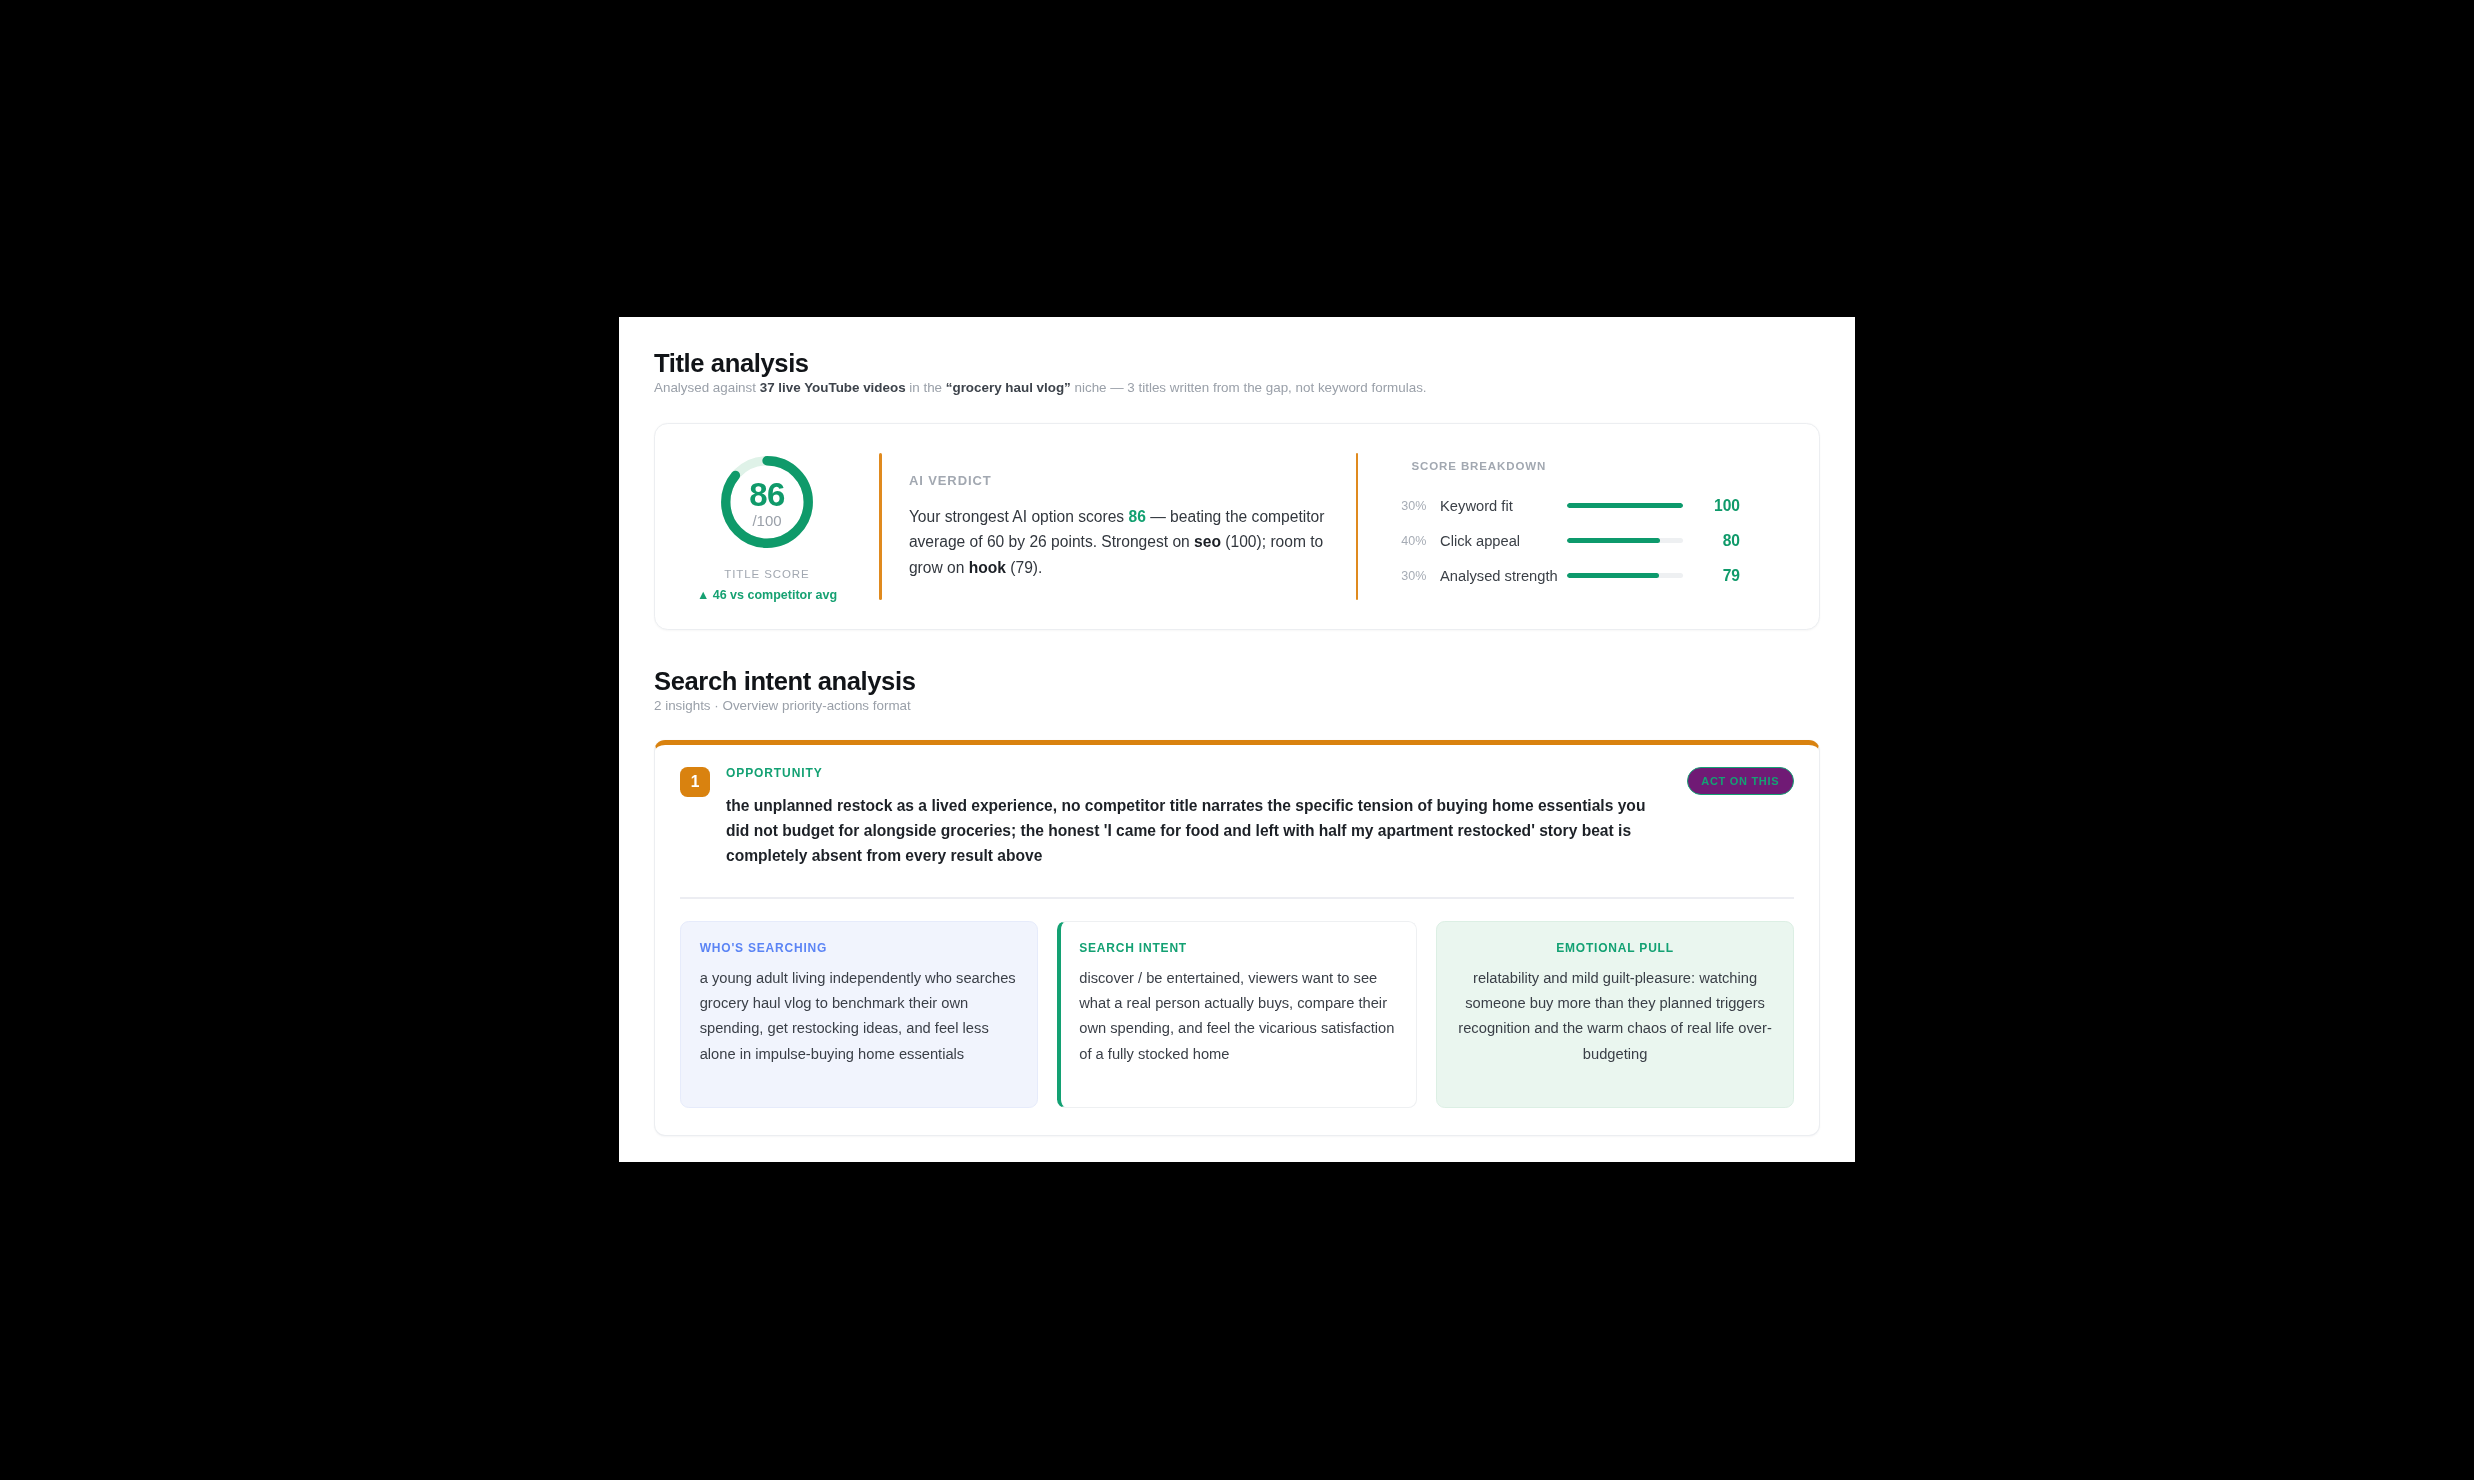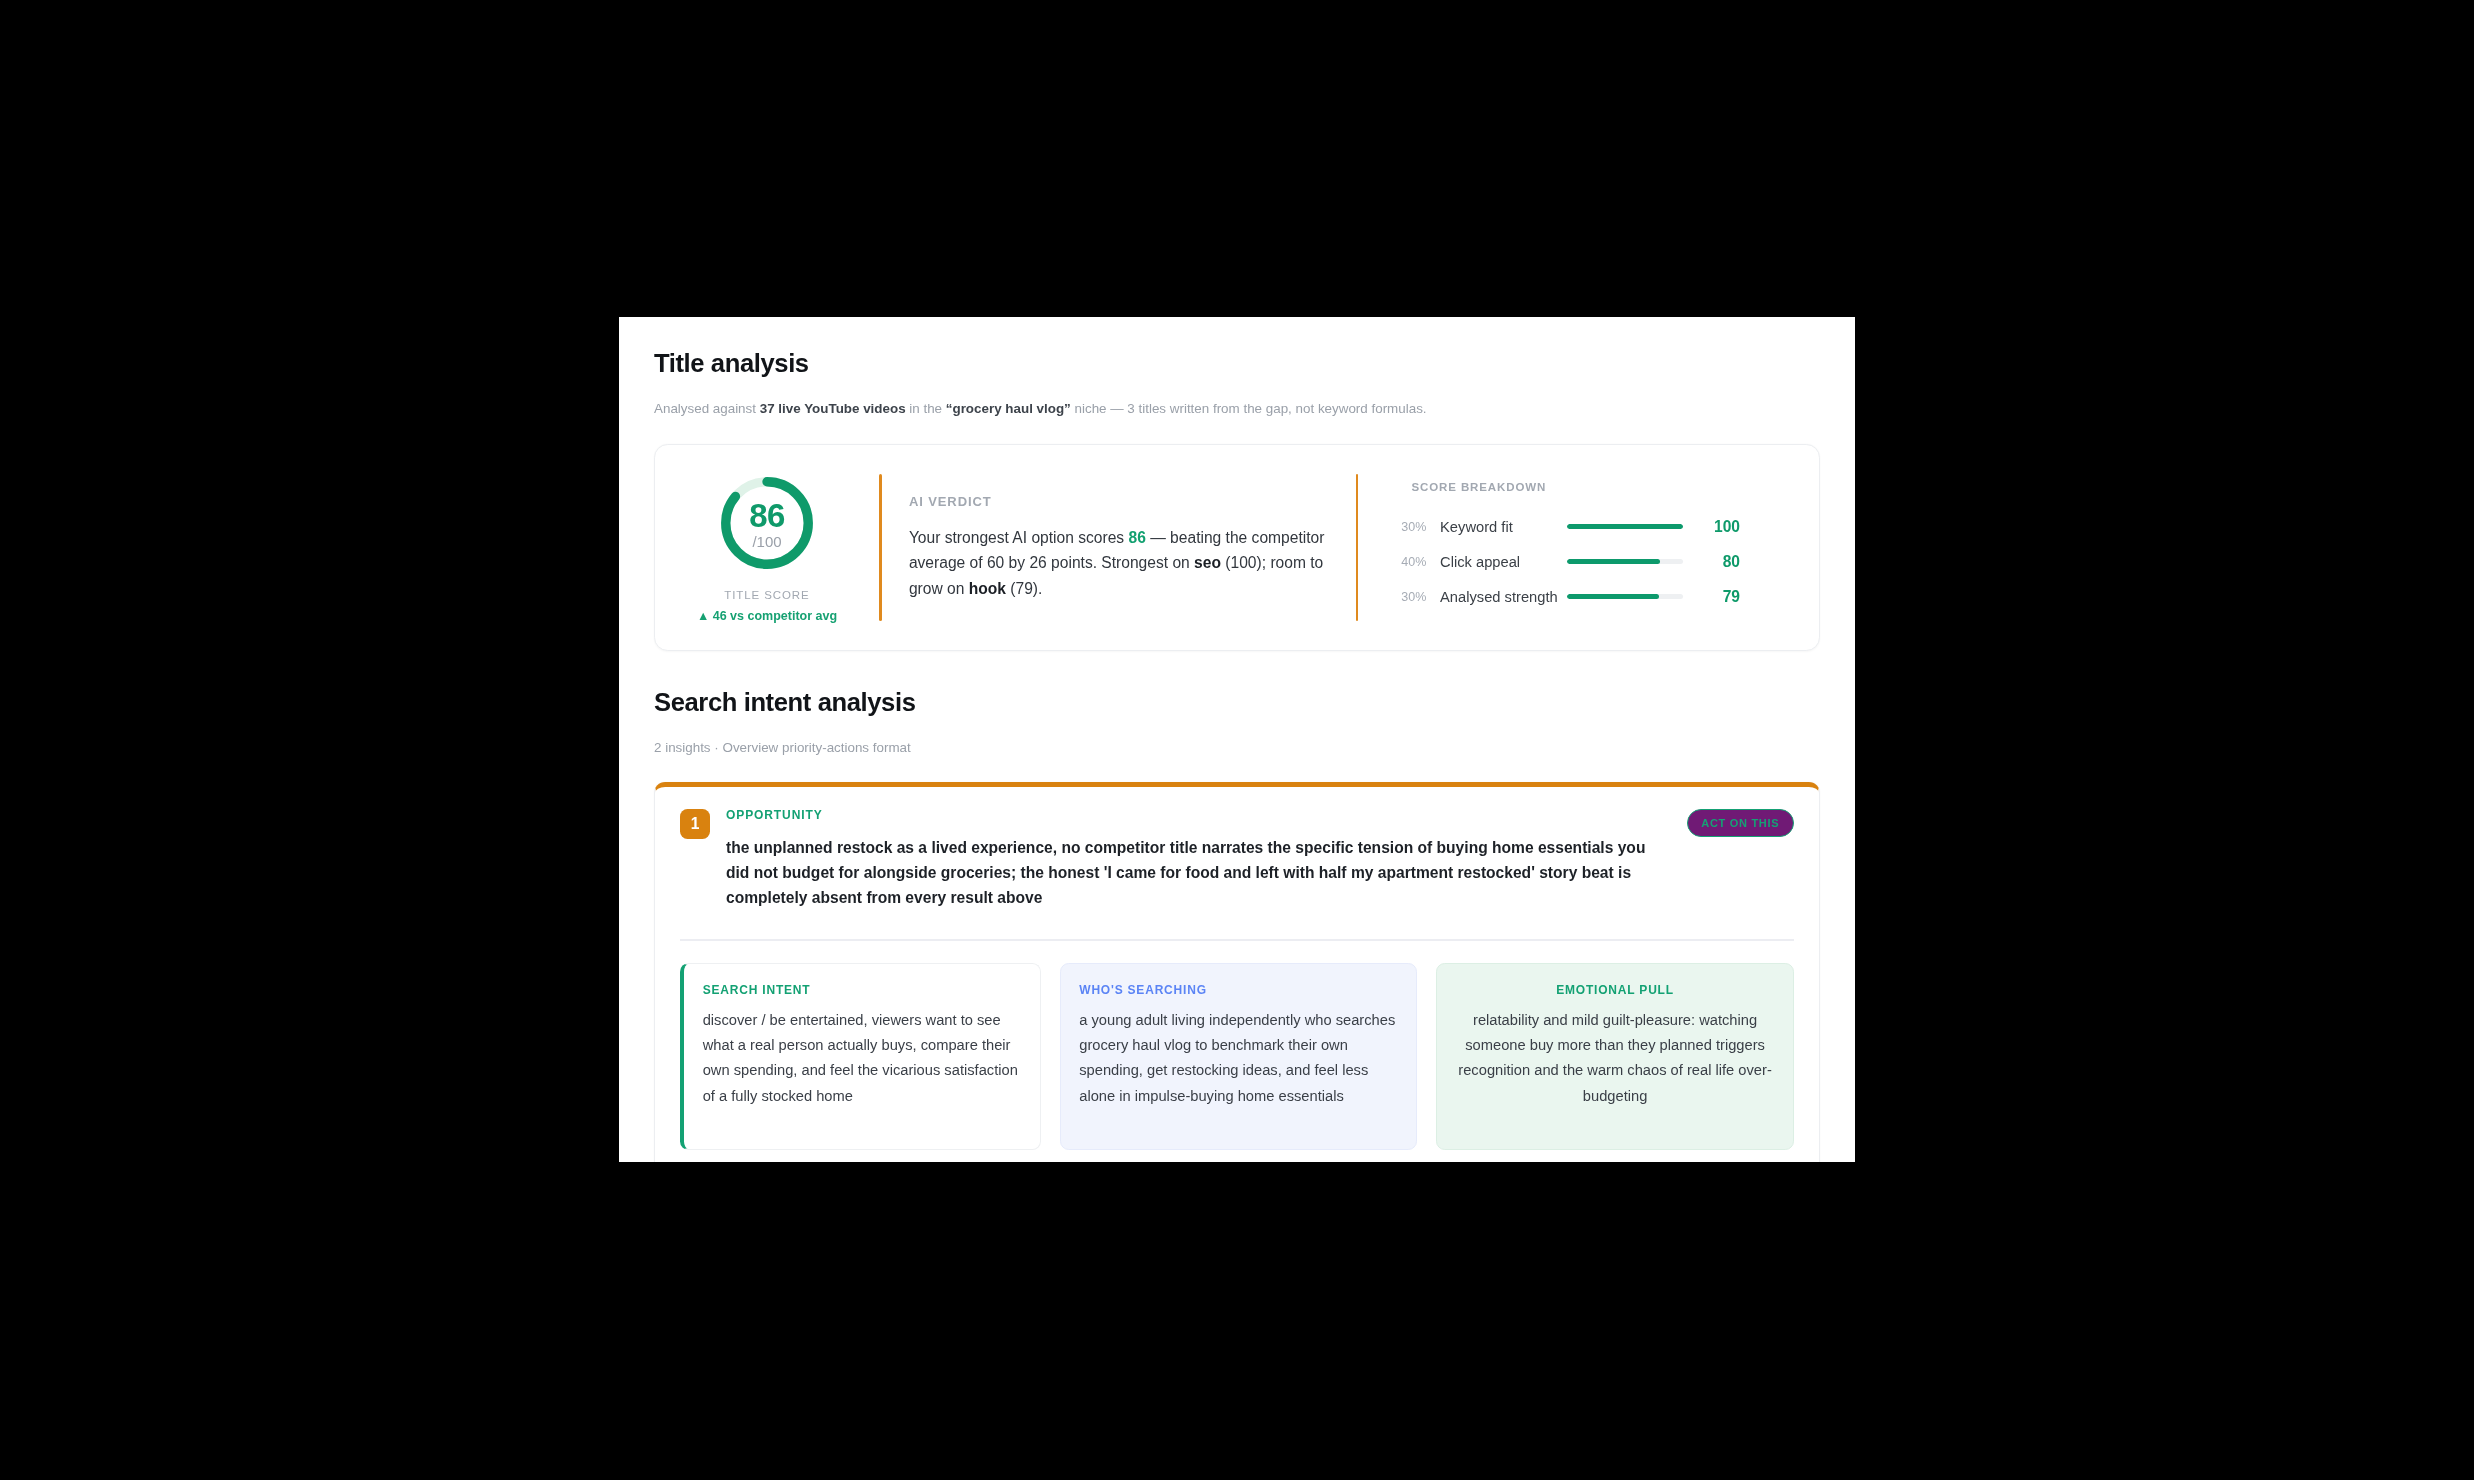--- a/index.html
+++ b/index.html
@@ -28,21 +28,21 @@
 
   
   .section-title {
     font-size: 25.6px;
     font-weight: bold;
     color: #111418;
     letter-spacing: -0.4px;
     line-height: 1.15;
   }
   .section-sub {
-    margin-top: 22px;
+    margin-top: 1px;
     font-size: 13.4px;
     color: #9aa0a9;
     line-height: 1.4;
   }
   .section-sub b {
     color: #3d434b;
     font-weight: bold;
   }
   .section-sub .quoted {
     color: #3d434b;
@@ -404,27 +404,27 @@
           <div class="insight-body">
             <div class="insight-kind">OPPORTUNITY</div>
             <div class="insight-text">the unplanned restock as a lived experience, no competitor title narrates the specific tension of buying home essentials you did not budget for alongside groceries; the honest 'I came for food and left with half my apartment restocked' story beat is completely absent from every result above</div>
           </div>
           <button class="act-btn">ACT ON THIS</button>
         </div>
 
         <div class="divider"></div>
 
         <div class="facets" id="facet-list">
+            <div class="facet facet-who">
+              <div class="facet-label">WHO'S SEARCHING</div>
+              <div class="facet-text">a young adult living independently who searches grocery haul vlog to benchmark their own spending, get restocking ideas, and feel less alone in impulse-buying home essentials</div>
+            </div>
             <div class="facet facet-intent">
               <div class="facet-label">SEARCH INTENT</div>
               <div class="facet-text">discover / be entertained, viewers want to see what a real person actually buys, compare their own spending, and feel the vicarious satisfaction of a fully stocked home</div>
-            </div>
-            <div class="facet facet-who">
-              <div class="facet-label">WHO'S SEARCHING</div>
-              <div class="facet-text">a young adult living independently who searches grocery haul vlog to benchmark their own spending, get restocking ideas, and feel less alone in impulse-buying home essentials</div>
             </div>
             <div class="facet facet-emotion">
               <div class="facet-label">EMOTIONAL PULL</div>
               <div class="facet-text">relatability and mild guilt-pleasure: watching someone buy more than they planned triggers recognition and the warm chaos of real life over-budgeting</div>
             </div>
           </div>
       </div>
     </div>
 
   </div>

